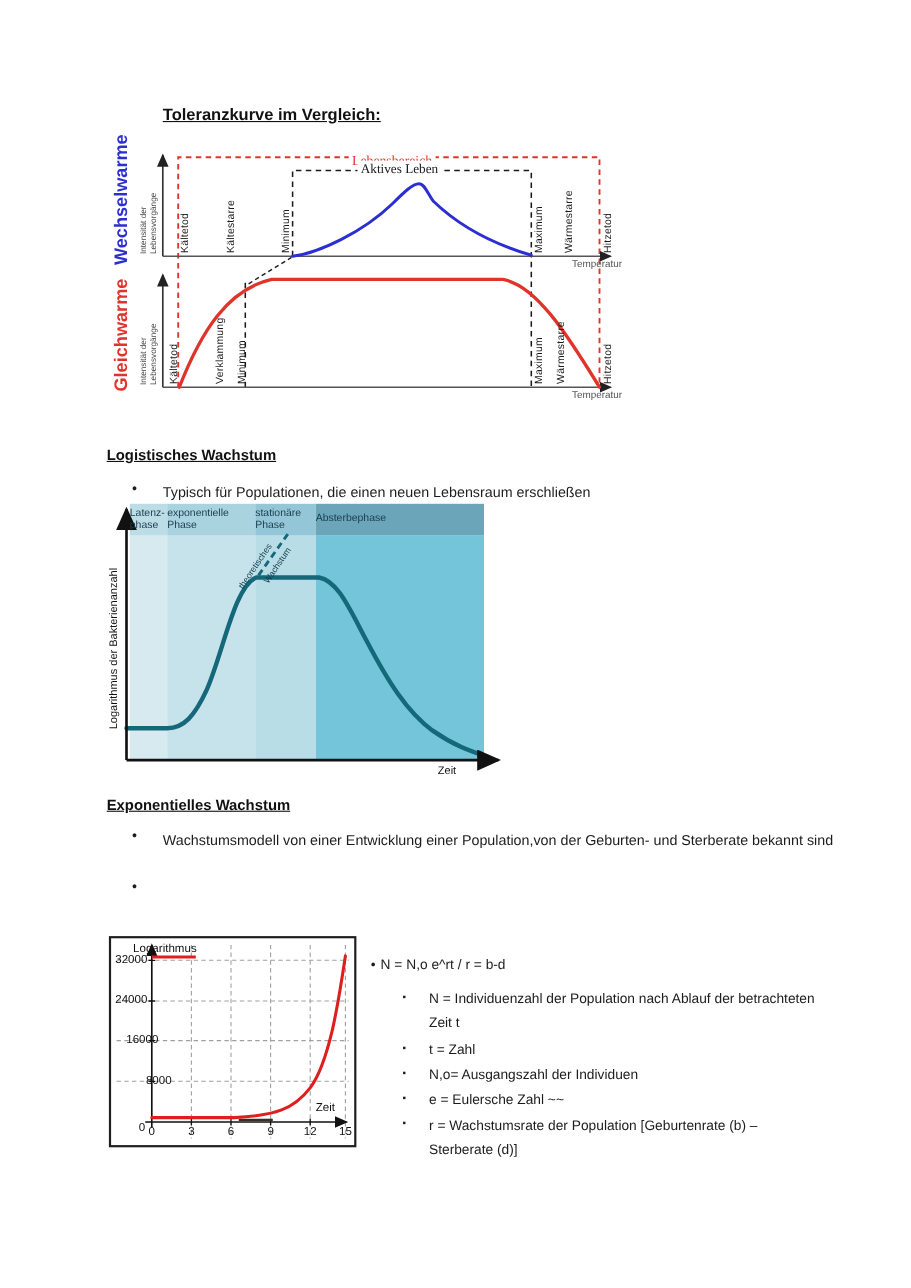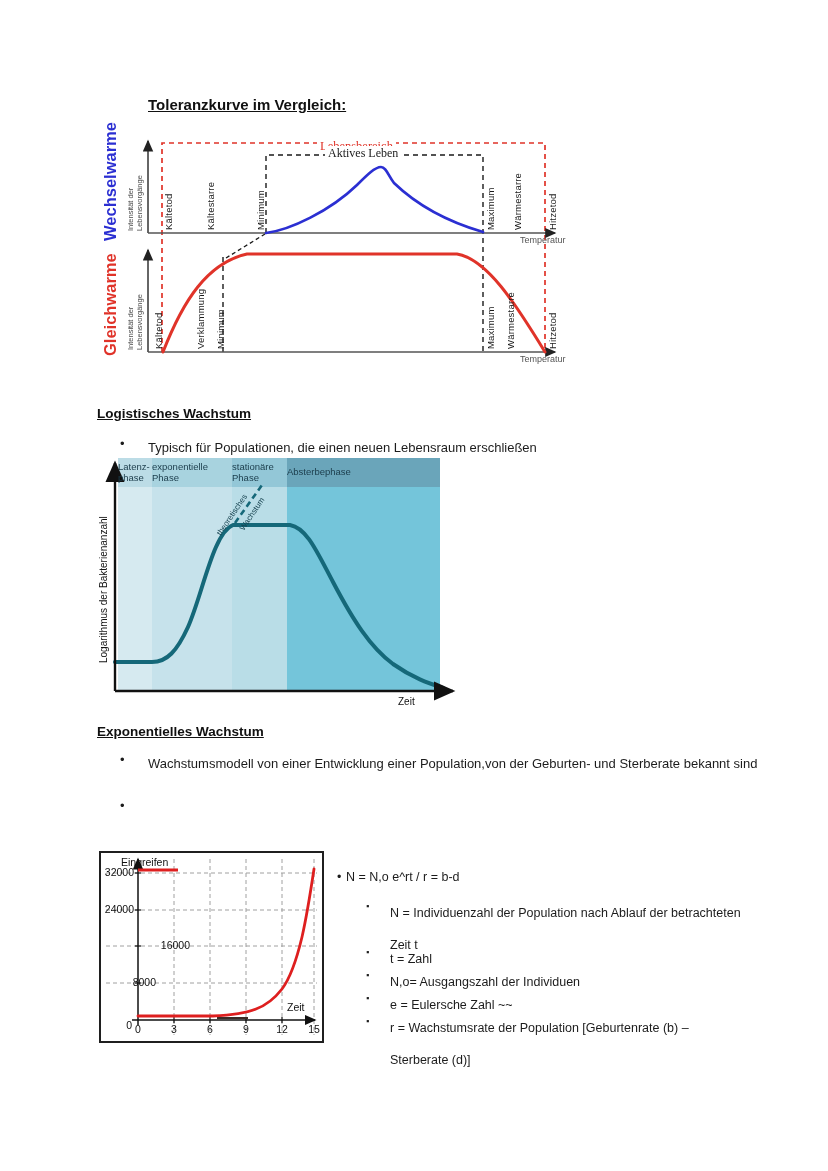--- a/index.html
+++ b/index.html
@@ -22,21 +22,21 @@
   .active-tag{font-size:12px;color:#1a1a1a;}
   .phase-label{font-size:9.5px;line-height:11px;color:#1b3c4b;text-align:left;}
   .theo-label{font-size:8px;color:#16424f;position:absolute;transform-origin:0 0;
               transform:rotate(-56deg);white-space:nowrap;}
   .log-axis-label{font-size:10px;color:#111;}
   .exp-frame{border:2px solid #1f1f1f;background:#ffffff;}
   .exp-lab{font-size:10.5px;color:#111;white-space:nowrap;}
   .exp-ytick{font-size:10.5px;color:#111;text-align:right;}
   .exp-xtick{font-size:10.5px;color:#111;text-align:center;}
   .formula-main{font-size:12.5px;color:#1c1c1c;white-space:nowrap;}
-  .formula-item{font-size:12.5px;color:#1c1c1c;line-height:32px;}
+  .formula-item{font-size:12.5px;color:#1c1c1c;line-height:22px;}
   .sq{font-size:9px;color:#1c1c1c;}
   svg{display:block;}
 </style>
 </head>
 <body>
 
 <div id="page">
 
   <div class="abs h-title" style="left:148px;top:96px;">Toleranzkurve im Vergleich:</div>
 
@@ -196,26 +196,26 @@
         <line x1="34" y1="130" x2="40" y2="130"></line>
       </g>
 
       <line x1="116" y1="165" x2="147" y2="165" stroke="#3c2b26" stroke-width="2"></line>
 
       <line x1="37" y1="17" x2="77" y2="17" stroke="#de1f1f" stroke-width="2.8"></line>
 
       <path d="M37,163 L112,163 C132,162 145,160 155,156 C166,152 174,145 181,136 C190,124 196,105 201,84 C206,62 210,36 213,16" fill="none" stroke="#de1f1f" stroke-width="2.8" stroke-linecap="round"></path>
     </svg>
 
-    <div class="abs exp-lab" style="left:20px;top:3px;">Eingreifen</div>
+    <div class="abs exp-lab" style="left:20px;top:3px;">Logarithmus</div>
     <div class="abs exp-lab" style="left:186px;top:148px;">Zeit</div>
 
     <div class="abs exp-ytick" style="left:0px;top:13px;width:33px;">32000</div>
     <div class="abs exp-ytick" style="left:0px;top:50px;width:33px;">24000</div>
-    <div class="abs exp-ytick" style="left:0px;top:86px;width:43px;padding-left:46px;">16000</div>
+    <div class="abs exp-ytick" style="left:0px;top:86px;width:43px;">16000</div>
     <div class="abs exp-ytick" style="left:0px;top:123px;width:55px;">8000</div>
     <div class="abs exp-ytick" style="left:0px;top:166px;width:31px;">0</div>
 
     <div class="abs exp-xtick" style="left:27px;top:170px;width:20px;">0</div>
     <div class="abs exp-xtick" style="left:63px;top:170px;width:20px;">3</div>
     <div class="abs exp-xtick" style="left:99px;top:170px;width:20px;">6</div>
     <div class="abs exp-xtick" style="left:135px;top:170px;width:20px;">9</div>
     <div class="abs exp-xtick" style="left:171px;top:170px;width:20px;">12</div>
     <div class="abs exp-xtick" style="left:203px;top:170px;width:20px;">15</div>
   </div>

